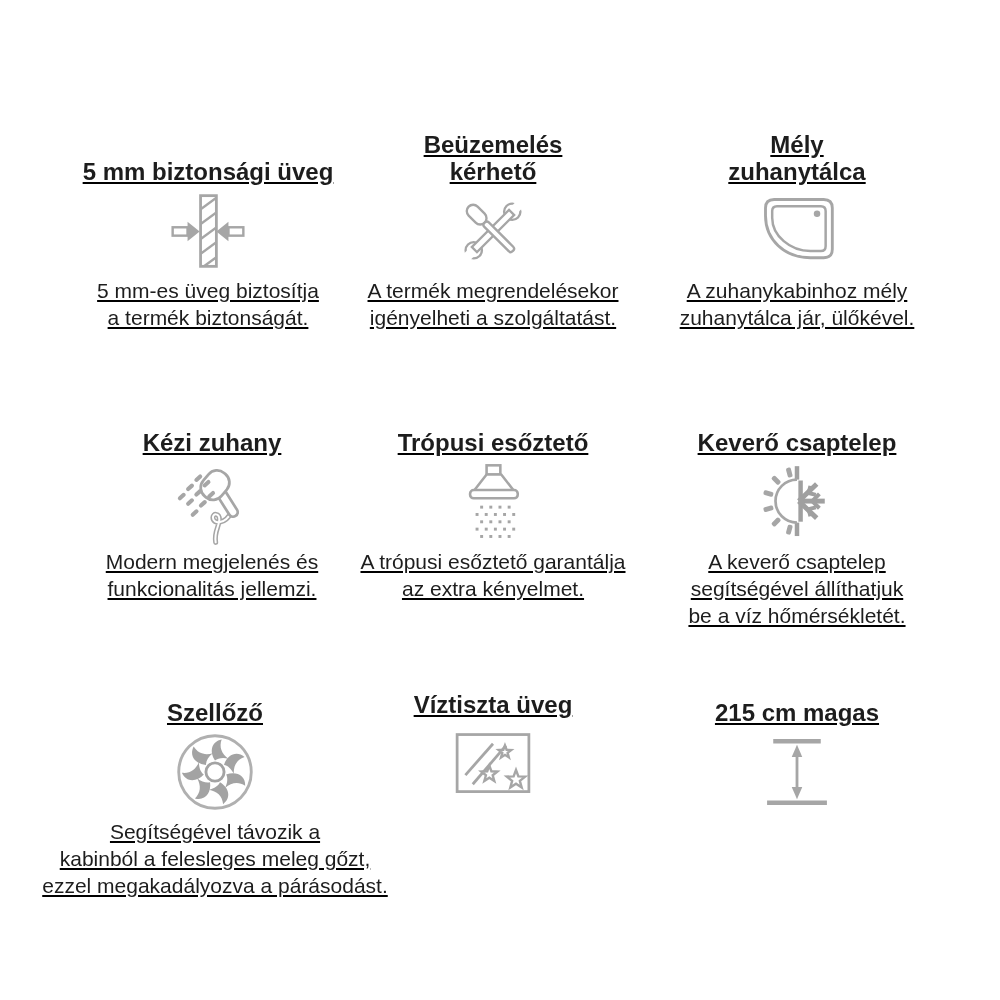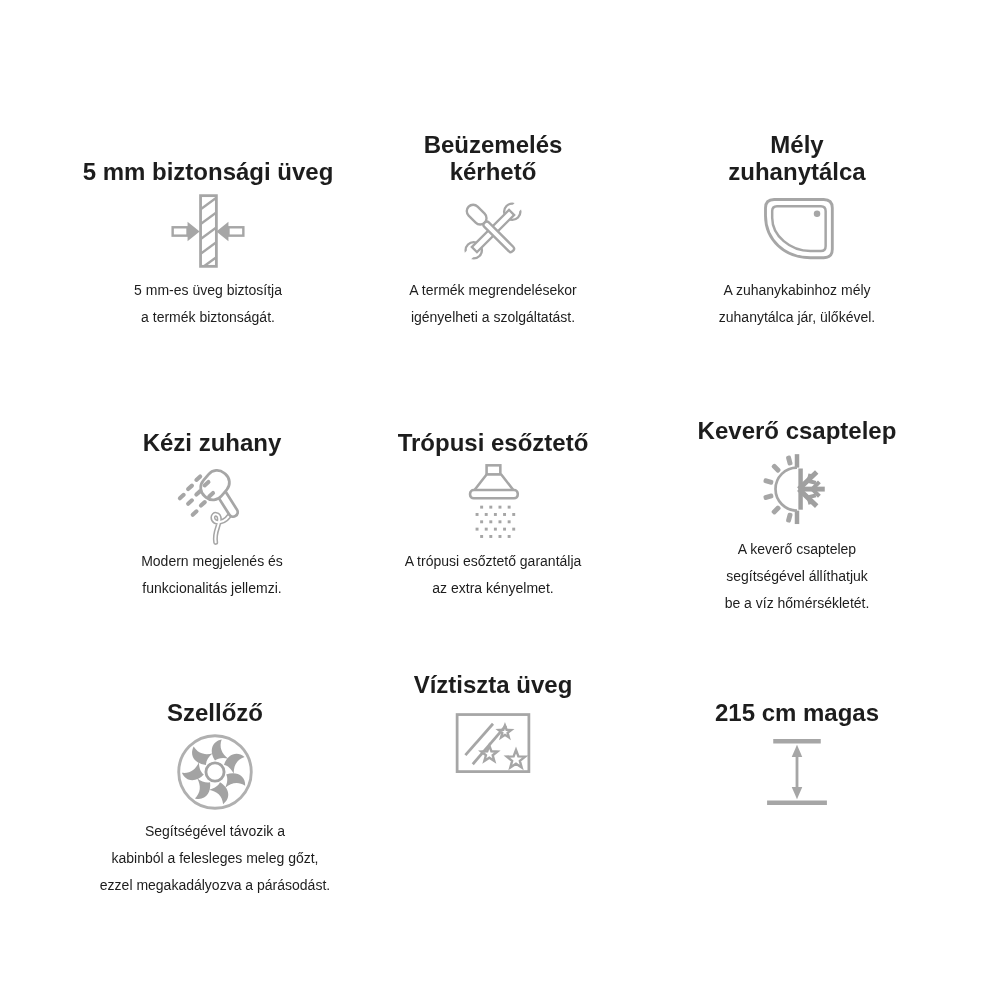--- a/index.html
+++ b/index.html
@@ -1,27 +1,27 @@
 <!DOCTYPE html>
 <html><head>
 <meta charset="utf-8">
 <style>
   html,body{margin:0;padding:0;background:#ffffff;}
   .canvas{
     position:relative;width:1000px;height:1000px;background:#ffffff;
     font-family:"Liberation Sans",sans-serif;overflow:hidden;
   }
-  .cell{position:absolute;transform:translateX(-50%);text-align:center;}
+  .cell{position:absolute;transform:translateX(-50%);text-align:center;text-decoration:underline;}
   .ftitle{
     margin:0;height:54px;display:flex;flex-direction:column;justify-content:flex-end;
     font-size:24px;font-weight:bold;line-height:27px;color:#1d1d1d;white-space:pre-line;
   }
   .iconbox{height:92px;display:flex;align-items:center;justify-content:center;}
   .fdesc{
-    margin:0;font-size:14px;line-height:27px;color:#1d1d1d;white-space:pre-line;
+    margin:0;font-size:21px;line-height:27px;color:#1d1d1d;white-space:pre-line;
   }
   svg{display:block;}
 </style>
 </head>
 <body>
 
 <div class="canvas">
 
   <div class="cell" style="left:208px;top:131px;width:360px">
     <h3 class="ftitle">5 mm biztonsági üveg</h3>
@@ -142,21 +142,21 @@
             <rect x="44" y="81" width="3.2" height="3.2"></rect>
             <rect x="54" y="81" width="3.2" height="3.2"></rect>
             <rect x="64" y="81" width="3.2" height="3.2"></rect>
         </g>
       </svg>
     </div>
     <p class="fdesc">A trópusi esőztető garantálja
 az extra kényelmet.</p>
   </div>
 
-  <div class="cell" style="left:797px;top:390px;width:340px">
+  <div class="cell" style="left:797px;top:402px;width:340px">
     <h3 class="ftitle">Keverő csaptelep</h3>
     <div class="iconbox">
       <svg width="86" height="78" viewBox="0 0 96 86">
         <rect x="45.5" y="3" width="5" height="15" fill="#a0a0a0"></rect>
         <rect x="45.5" y="66" width="5" height="15" fill="#a0a0a0"></rect>
         <path d="M48,18 A24,24 0 0 0 48,66" fill="none" stroke="#a6a6a6" stroke-width="3"></path>
         <g fill="#a6a6a6">
           <rect x="33.9" y="7.35" width="11" height="5.5" rx="2" transform="rotate(75 39.4 10.1)"></rect>
           <rect x="19.2" y="15.95" width="11" height="5.5" rx="2" transform="rotate(45 24.7 18.7)"></rect>
           <rect x="10.6" y="30.75" width="11" height="5.5" rx="2" transform="rotate(15 16.1 33.5)"></rect>
@@ -194,21 +194,21 @@
           <path d="M44,32 C38,23 40,12 51,10 C48,18 51,25 58,30 C52,28.5 47,29.5 44,32 Z" transform="rotate(308.4 44 44)"></path>
         </g>
         <circle cx="44" cy="44" r="9.5" fill="#fff" stroke="#a3a3a3" stroke-width="3"></circle>
       </svg>
     </div>
     <p class="fdesc">Segítségével távozik a
 kabinból a felesleges meleg gőzt,
 ezzel megakadályozva a párásodást.</p>
   </div>
 
-  <div class="cell" style="left:493px;top:644px;width:340px">
+  <div class="cell" style="left:493px;top:664px;width:340px">
     <h3 class="ftitle">Víztiszta üveg</h3>
     <div class="iconbox">
       <svg width="92" height="74" viewBox="0 0 100 80">
         <rect x="11" y="8" width="78" height="62" fill="#fff" stroke="#a6a6a6" stroke-width="3"></rect>
         <line x1="20" y1="52" x2="50" y2="18" stroke="#a6a6a6" stroke-width="3"></line>
         <line x1="28" y1="62" x2="64" y2="20" stroke="#a6a6a6" stroke-width="3"></line>
         <g fill="#fff" stroke="#a6a6a6" stroke-width="2.4">
           <path d="M0,-10 L2.47,-3.4 L9.51,-3.09 L3.99,1.3 L5.88,8.09 L0,4.2 L-5.88,8.09 L-3.99,1.3 L-9.51,-3.09 L-2.47,-3.4 Z" transform="translate(63,27) scale(0.72)" vector-effect="non-scaling-stroke"></path>
           <path d="M0,-10 L2.47,-3.4 L9.51,-3.09 L3.99,1.3 L5.88,8.09 L0,4.2 L-5.88,8.09 L-3.99,1.3 L-9.51,-3.09 L-2.47,-3.4 Z" transform="translate(46,51) scale(0.92)" vector-effect="non-scaling-stroke"></path>
           <path d="M0,-10 L2.47,-3.4 L9.51,-3.09 L3.99,1.3 L5.88,8.09 L0,4.2 L-5.88,8.09 L-3.99,1.3 L-9.51,-3.09 L-2.47,-3.4 Z" transform="translate(75,57) scale(1.05)" vector-effect="non-scaling-stroke"></path>

